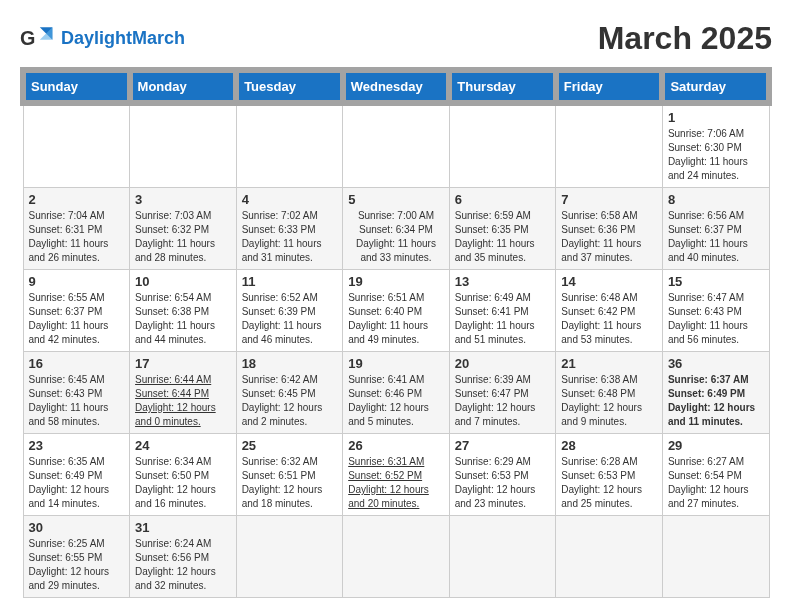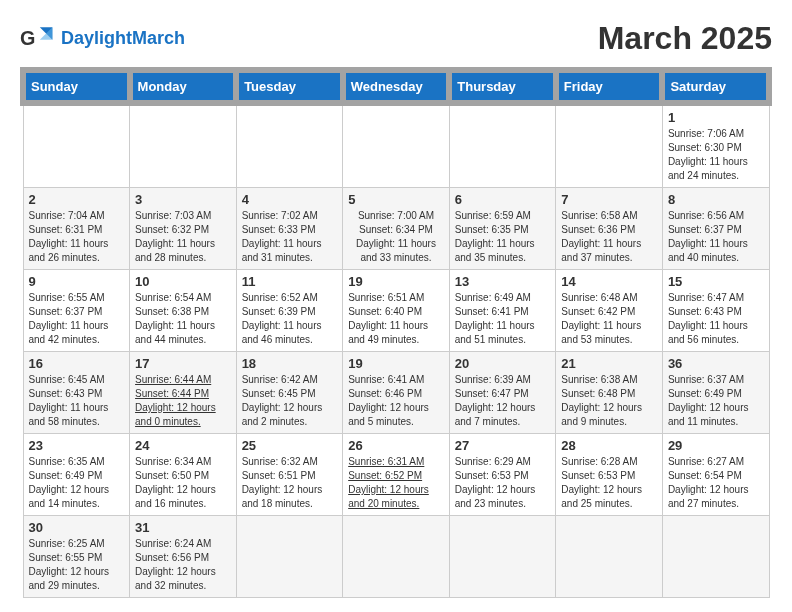--- a/index.html
+++ b/index.html
@@ -284,21 +284,21 @@
           </td>
           <td>
             <span class="day-number">21</span>
             <div class="day-info" style="white-space: pre-line;">Sunrise: 6:38 AM
 Sunset: 6:48 PM
 Daylight: 12 hours
 and 9 minutes.</div>
           </td>
           <td>
             <span class="day-number">36</span>
-            <div class="day-info" style="white-space: pre-line;">Sunrise: 6:37 AM
+            <div class="day-info" style="white-space: pre-line; font-weight: bold;">Sunrise: 6:37 AM
 Sunset: 6:49 PM
 Daylight: 12 hours
 and 11 minutes.</div>
           </td>
         </tr>
         <tr>
           <td>
             <span class="day-number">23</span>
             <div class="day-info" style="white-space: pre-line;">Sunrise: 6:35 AM
 Sunset: 6:49 PM

